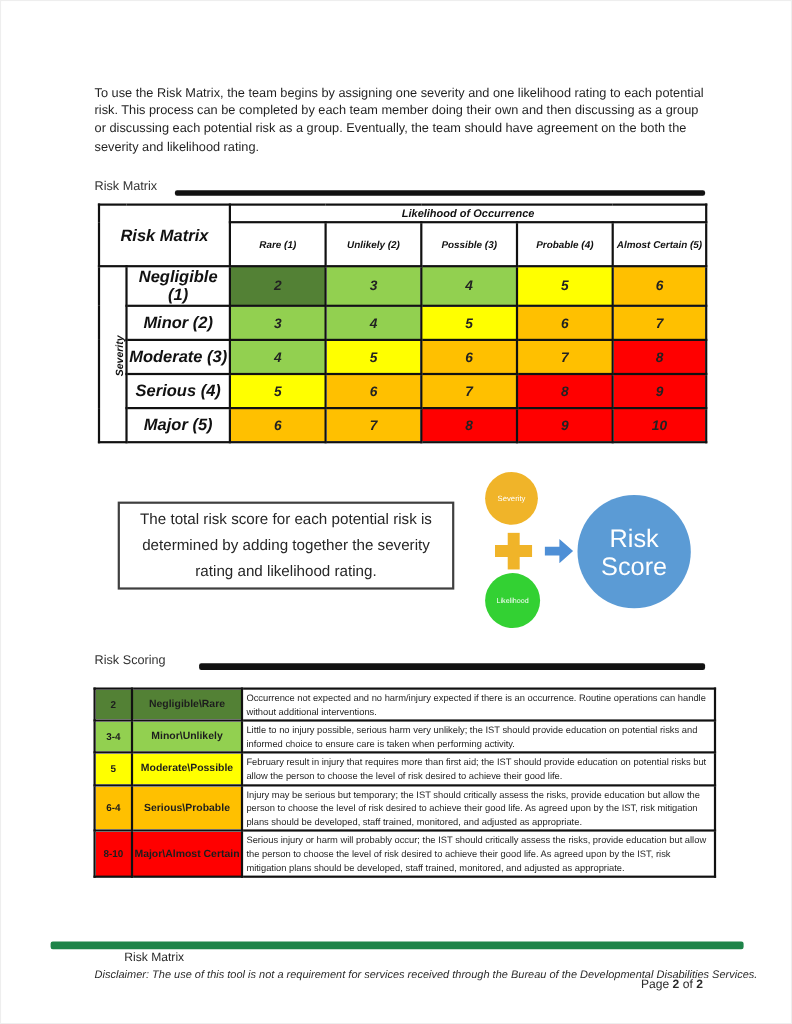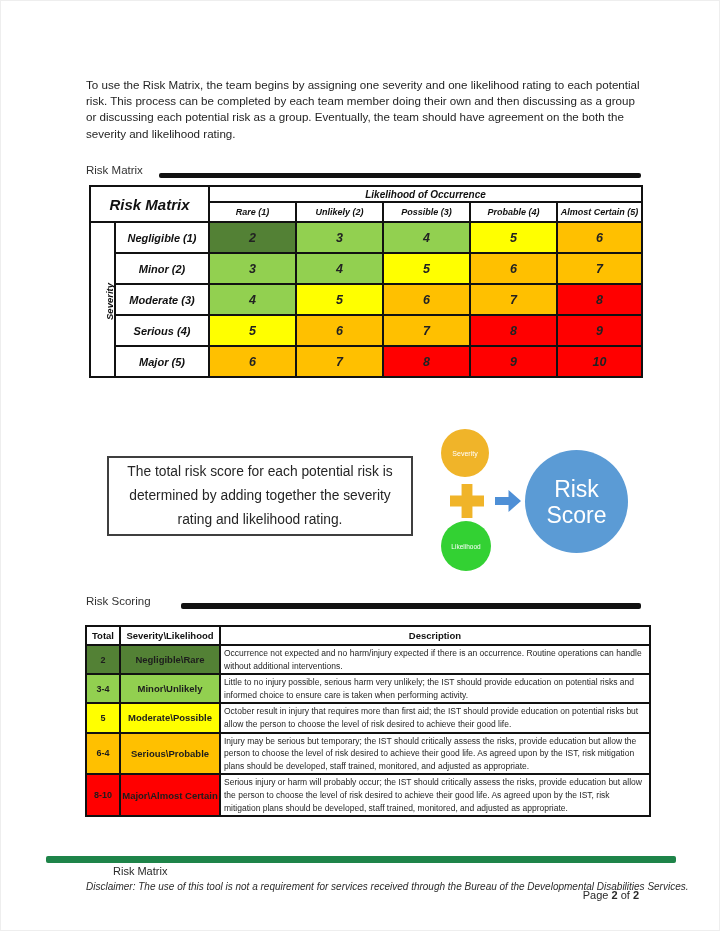--- a/index.html
+++ b/index.html
@@ -18,25 +18,25 @@
   .sec-head { position:absolute; font-size:11.5px; color:#333; }
   .sec-bar  { position:absolute; background:#111; border-radius:2px; }
 
   
   table.matrix { position:absolute; left:88px; top:184px; width:552px;
                  border-collapse:collapse; table-layout:fixed; }
   table.matrix td { border:2px solid #111; text-align:center; vertical-align:middle;
                     overflow:hidden;font-style:italic; }
   .m-corner { font-size:15px; font-weight:bold; color:#111; background:#fff; }
   .m-lh     { font-size:10px; font-weight:bold; height:16px; color:#111; }
-  .m-col    { font-size:9px; font-weight:bold; height:20px; color:#111; }
+  .m-col    { font-size:9px; font-weight:bold; height:40px; color:#111; }
   .m-sev    { width:25px; background:#fff; }
   .m-sev .vert { display:inline-block; transform:rotate(-90deg); white-space:nowrap;
                  font-size:9.5px; font-weight:bold; color:#111; }
-  .m-rl  { font-size:11px; font-weight:bold; color:#111; background:#fff; }
+  .m-rl  { font-size:15px; font-weight:bold; color:#111; background:#fff; }
   .m-c   { font-size:12.5px; font-weight:bold; color:#222; }
   tr.mrow { height:31px; }
 
   
   .note-box { position:absolute; left:106px; top:455px; width:306px; height:80px;
               border:2px solid #3f3f3f; display:flex; align-items:center; justify-content:center;
               text-align:center; font-size:13.8px; line-height:24px; color:#262626; padding:0 8px; }
   .circle { position:absolute; border-radius:50%; display:flex; align-items:center;
             justify-content:center; color:#fff; text-align:center; }
   .c-sev  { left:440px; top:428px; width:48px; height:48px; font-size:7px; }
@@ -159,39 +159,34 @@
   <div class="sec-head" style="left:85px; top:594px;">Risk Scoring</div>
   <div class="sec-bar" style="left: 180px; top: 602px; width: 460px; height: 6px; background: rgb(17, 17, 17);"></div>
 
   <table class="scoring">
     <colgroup>
         <col style="width:34px">
         <col style="width:100px">
         <col style="width:430px">
       </colgroup>
     <tbody>
-        <tr>
-      <td class="s-head">Total</td>
-      <td class="s-head">Severity\Likelihood</td>
-      <td class="s-head">Description</td>
-    </tr>
     <tr style="height:27px;">
       <td class="s-total" style="background: rgb(83, 129, 53);">2</td>
       <td class="s-pair" style="background: rgb(83, 129, 53);">Negligible\Rare</td>
       <td class="s-desc">Occurrence not expected and no harm/injury expected if there is an occurrence. Routine operations can handle without additional interventions.</td>
     </tr>
     <tr style="height:28px;border-radius:11px;">
       <td class="s-total" style="background: rgb(146, 208, 80);">3-4</td>
       <td class="s-pair" style="background: rgb(146, 208, 80);">Minor\Unlikely</td>
       <td class="s-desc">Little to no injury possible, serious harm very unlikely; the IST should provide education on potential risks and informed choice to ensure care is taken when performing activity.</td>
     </tr>
     <tr style="height:29px;">
       <td class="s-total" style="background: rgb(255, 255, 0);">5</td>
       <td class="s-pair" style="background: rgb(255, 255, 0);">Moderate\Possible</td>
-      <td class="s-desc">October result in injury that requires more than first aid; the IST should provide education on potential risks but allow the person to choose the level of risk desired to achieve their good life.</td>
+      <td class="s-desc">February result in injury that requires more than first aid; the IST should provide education on potential risks but allow the person to choose the level of risk desired to achieve their good life.</td>
     </tr>
     <tr style="height:31px;">
       <td class="s-total" style="background: rgb(255, 192, 0);">6-4</td>
       <td class="s-pair" style="background: rgb(255, 192, 0);">Serious\Probable</td>
       <td class="s-desc">Injury may be serious but temporary; the IST should critically assess the risks, provide education but allow the person to choose the level of risk desired to achieve their good life. As agreed upon by the IST, risk mitigation plans should be developed, staff trained, monitored, and adjusted as appropriate.</td>
     </tr>
     <tr style="height:39px;">
       <td class="s-total" style="background: rgb(255, 0, 0);">8-10</td>
       <td class="s-pair" style="background: rgb(255, 0, 0);">Major\Almost Certain</td>
       <td class="s-desc">Serious injury or harm will probably occur; the IST should critically assess the risks, provide education but allow the person to choose the level of risk desired to achieve their good life. As agreed upon by the IST, risk mitigation plans should be developed, staff trained, monitored, and adjusted as appropriate.</td>

